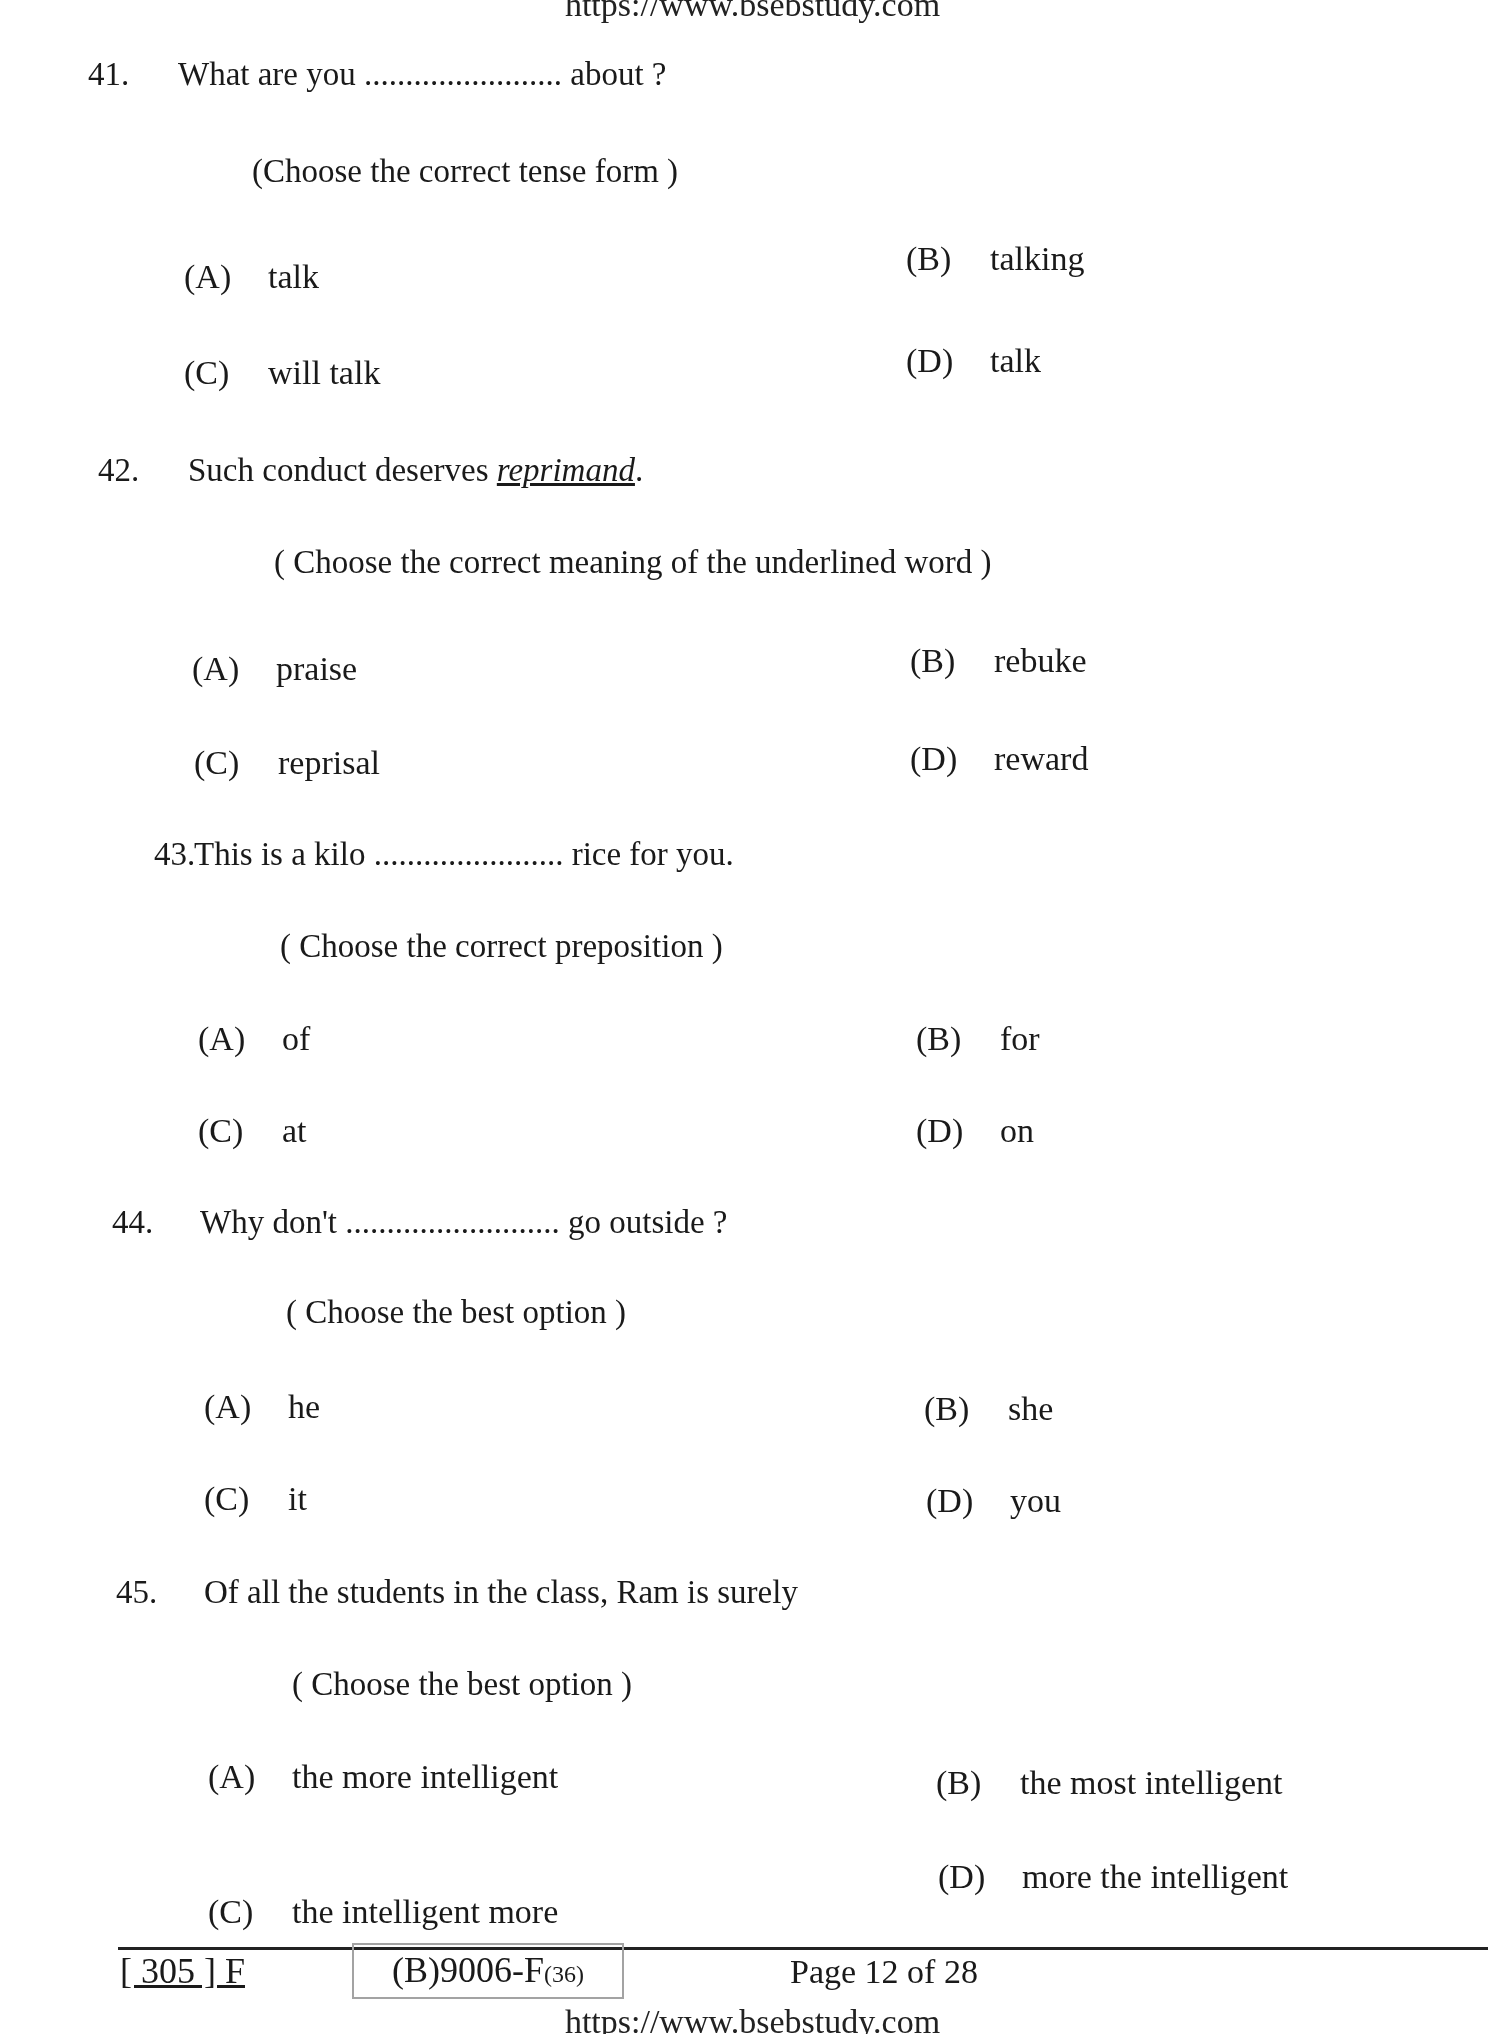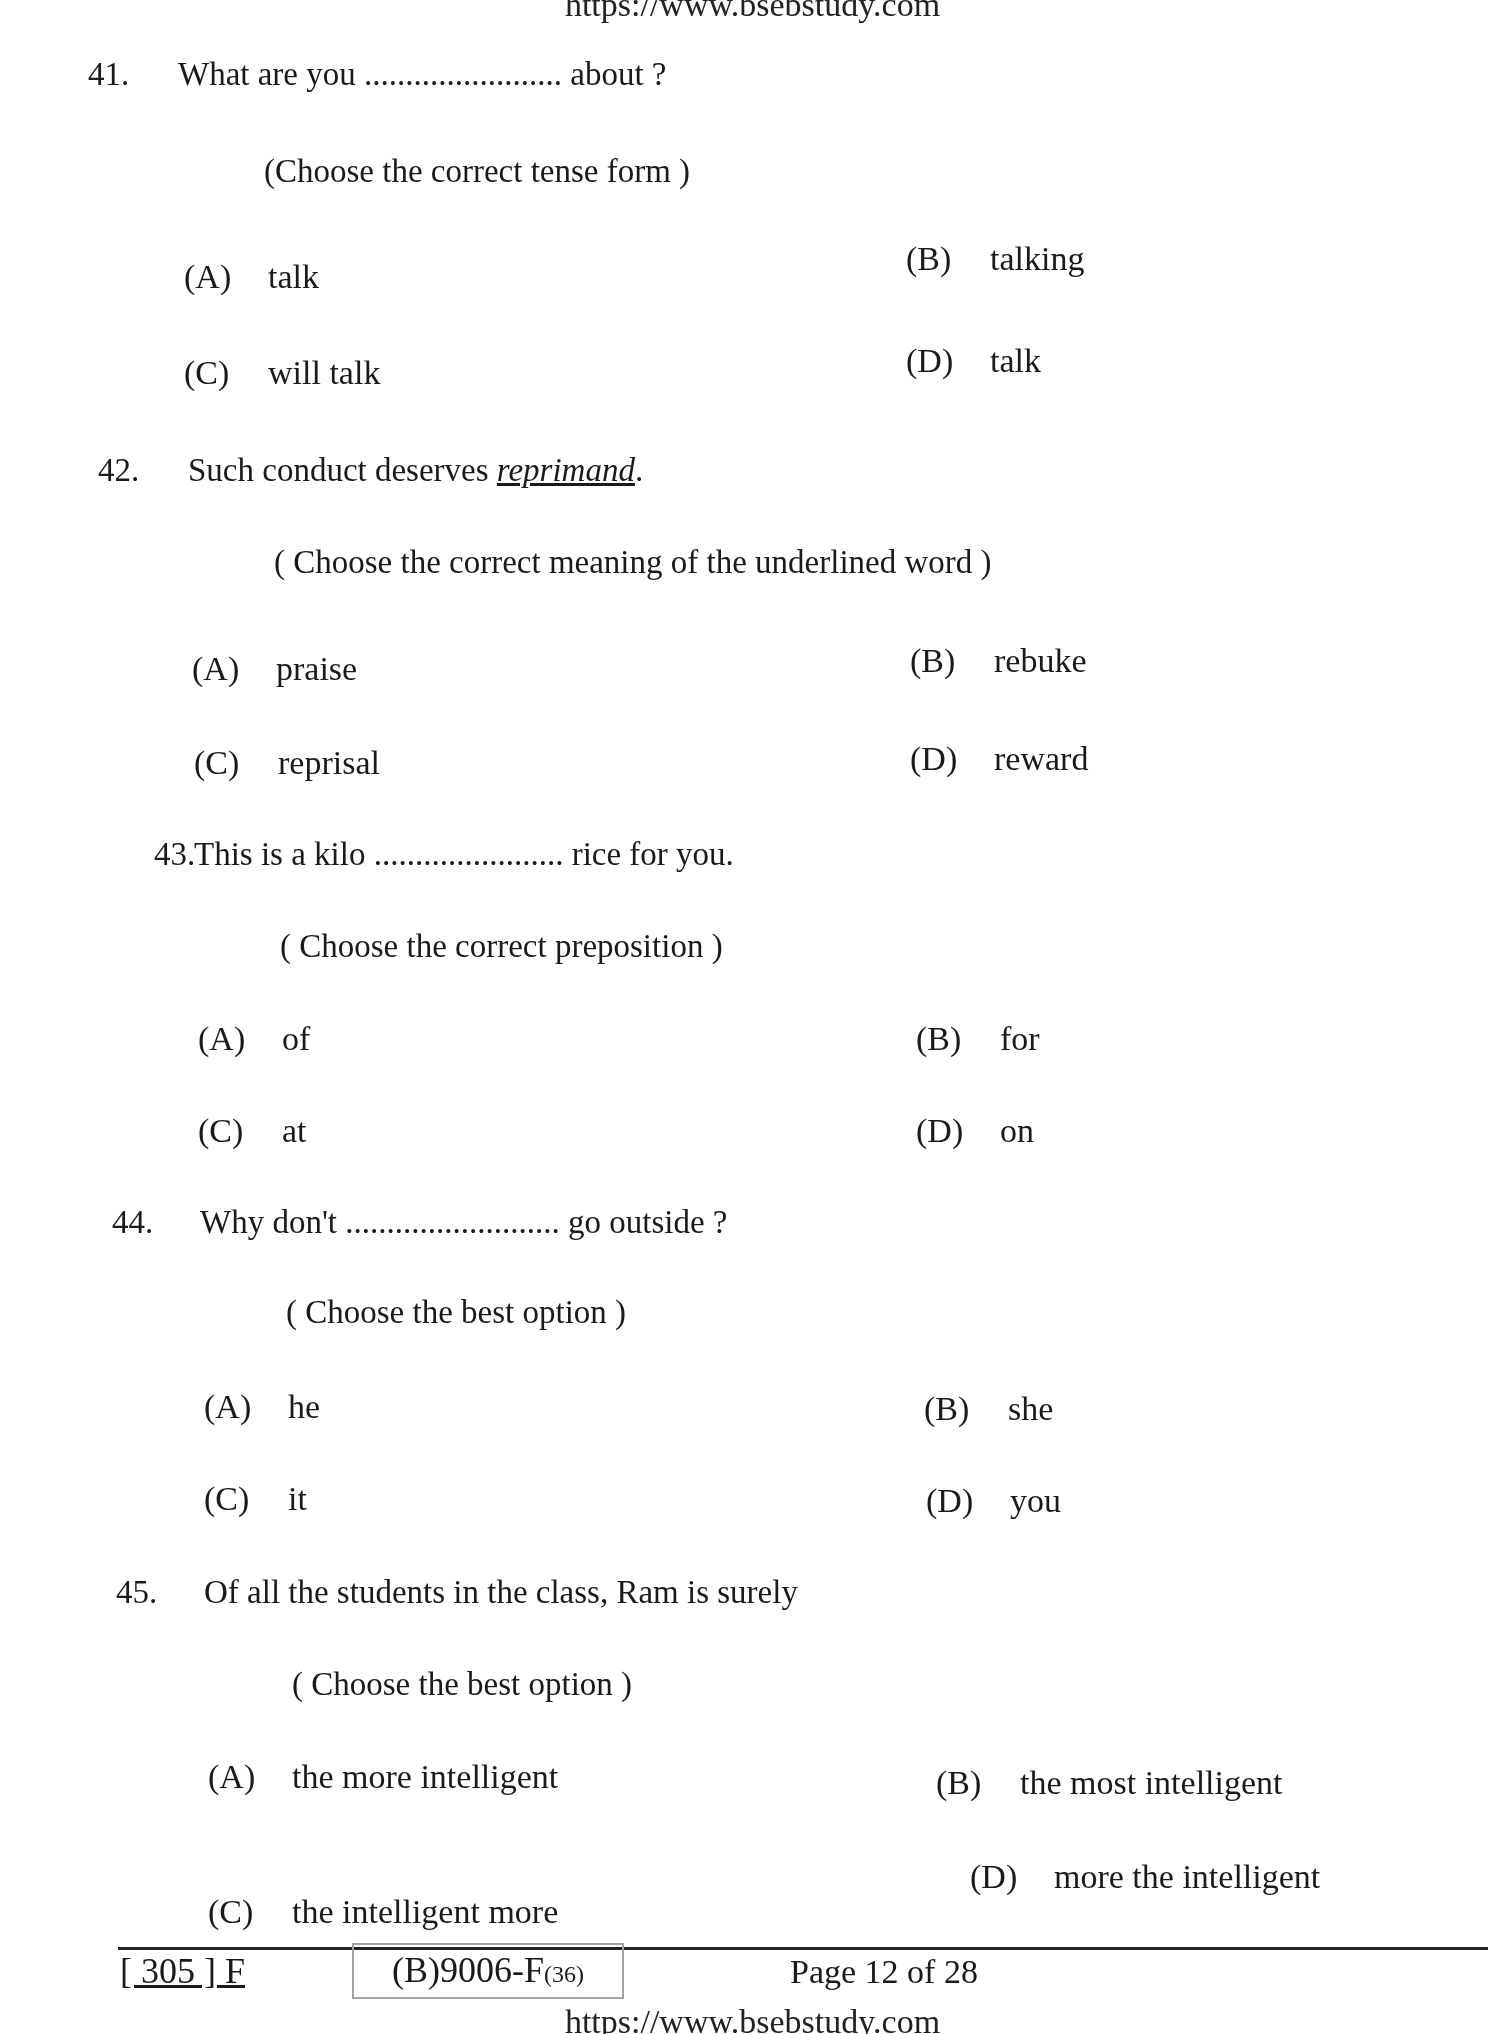--- a/index.html
+++ b/index.html
@@ -23,21 +23,21 @@
              font-size:34px; color:#222; }
 </style>
 </head>
 <body>
 
 <div class="hdr-url">https://www.bsebstudy.com</div>
 
 <div>
   <div class="q qnum" style="left:88px;top:56px;">41.</div>
   <div class="q qtext" style="left:178px;top:56px;">What are you ........................ about ?</div>
-  <div class="instr" style="left:264px;top:153px;">(Choose the correct tense form )</div>
+  <div class="instr" style="left:252px;top:153px;">(Choose the correct tense form )</div>
   <div class="opt" style="left:184px;top:258px;"><span class="lbl">(A)</span><span>talk</span></div>
   <div class="opt" style="left:906px;top:240px;"><span class="lbl">(B)</span><span>talking</span></div>
   <div class="opt" style="left:184px;top:354px;"><span class="lbl">(C)</span><span>will talk</span></div>
   <div class="opt" style="left:906px;top:342px;"><span class="lbl">(D)</span><span>talk</span></div>
 </div>
 
 <div>
   <div class="q qnum" style="left:98px;top:452px;">42.</div>
   <div class="q qtext" style="left:188px;top:452px;"><span>Such conduct deserves </span><span class="u">reprimand</span><span>.</span></div>
   <div class="instr" style="left:274px;top:544px;">( Choose the correct meaning of the underlined word )</div>
@@ -67,20 +67,20 @@
   <div class="opt" style="left:926px;top:1482px;"><span class="lbl">(D)</span><span>you</span></div>
 </div>
 
 <div>
   <div class="q qnum" style="left:116px;top:1574px;">45.</div>
   <div class="q qtext" style="left:204px;top:1574px;">Of all the students in the class, Ram is surely</div>
   <div class="instr" style="left:292px;top:1666px;">( Choose the best option )</div>
   <div class="opt" style="left:208px;top:1758px;"><span class="lbl">(A)</span><span>the more intelligent</span></div>
   <div class="opt" style="left:936px;top:1764px;"><span class="lbl">(B)</span><span>the most intelligent</span></div>
   <div class="opt" style="left:208px;top:1850px;margin-top:43px;"><span class="lbl">(C)</span><span>the intelligent more</span></div>
-  <div class="opt" style="left:938px;top:1858px;margin-left:32px;"><span class="lbl">(D)</span><span>more the intelligent</span></div>
+  <div class="opt" style="left:938px;top:1858px;"><span class="lbl">(D)</span><span>more the intelligent</span></div>
 </div>
 
 <div class="footer-rule"></div>
 <div class="footer" style="left:120px;text-decoration:underline;">[ 305 ] F</div>
 <div class="codebox"><span>(B)9006-F</span><small>(36)</small></div>
 <div class="footer" style="left:790px;font-size:34px;top:1953px;">Page 12 of 28</div>
 <div class="ftr-url">https://www.bsebstudy.com</div>
 
 </body></html>

